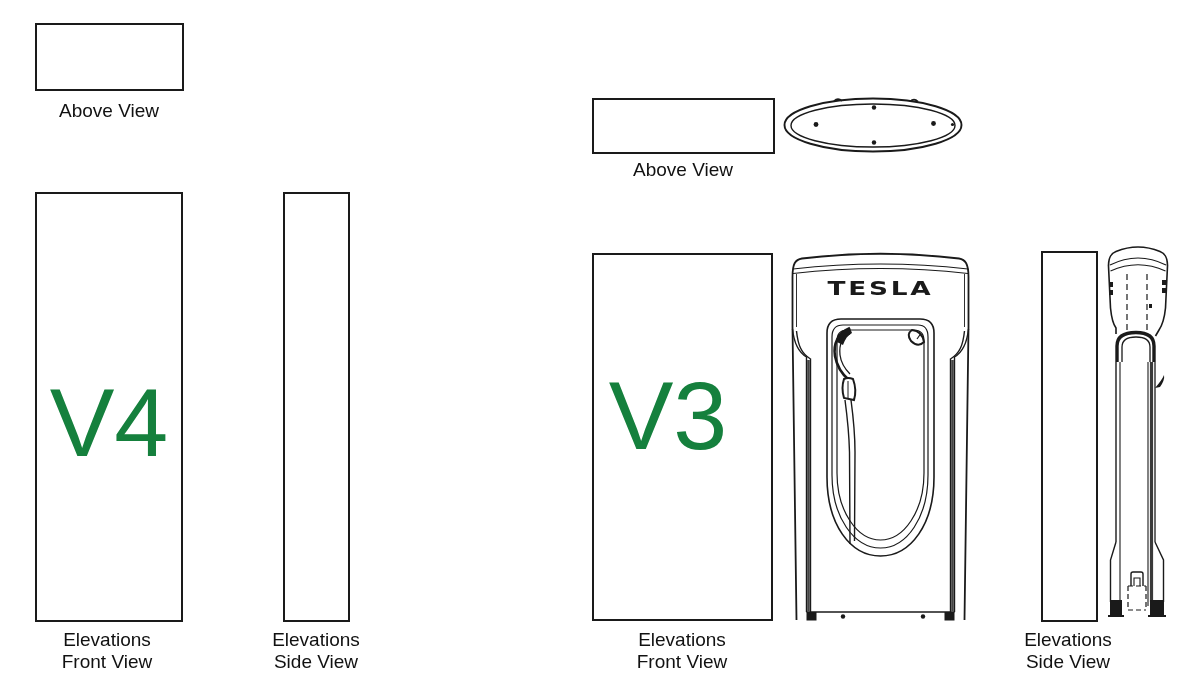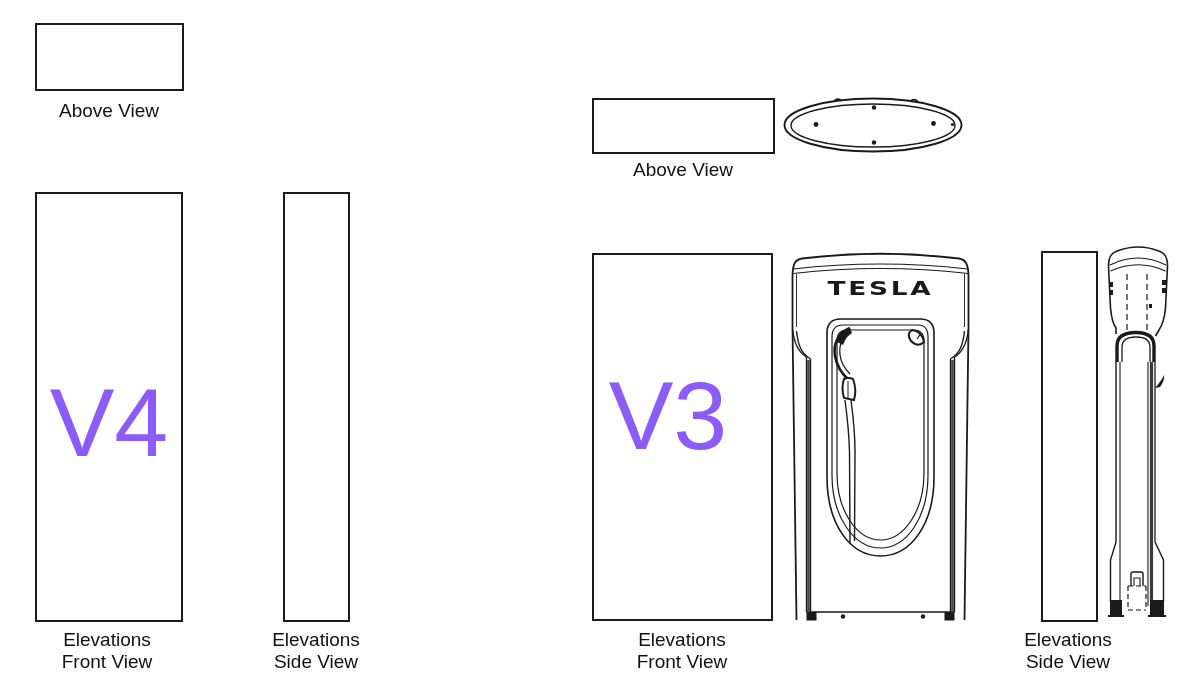--- a/index.html
+++ b/index.html
@@ -10,21 +10,21 @@
   .box{
     position:absolute;border:2px solid #1a1a1a;background:#fff;box-sizing:border-box;
   }
   .lbl{
     position:absolute;font-size:19px;line-height:22px;text-align:center;color:#111;
     white-space:nowrap;
   }
   .lbl span{display:block;}
   .designator{
     position:absolute;display:flex;align-items:center;justify-content:center;
-    font-size:97px;color:#8b5cf6;letter-spacing:0px;
+    font-size:97px;color:#15803d;letter-spacing:0px;
   }
   svg{position:absolute;display:block;}
   .ink{stroke:#1a1a1a;fill:none;}
 </style>
 </head>
 <body>
 
 <div id="stage">
 
   <div class="box" style="left:35px;top:23px;width:149px;height:68px;"></div>

